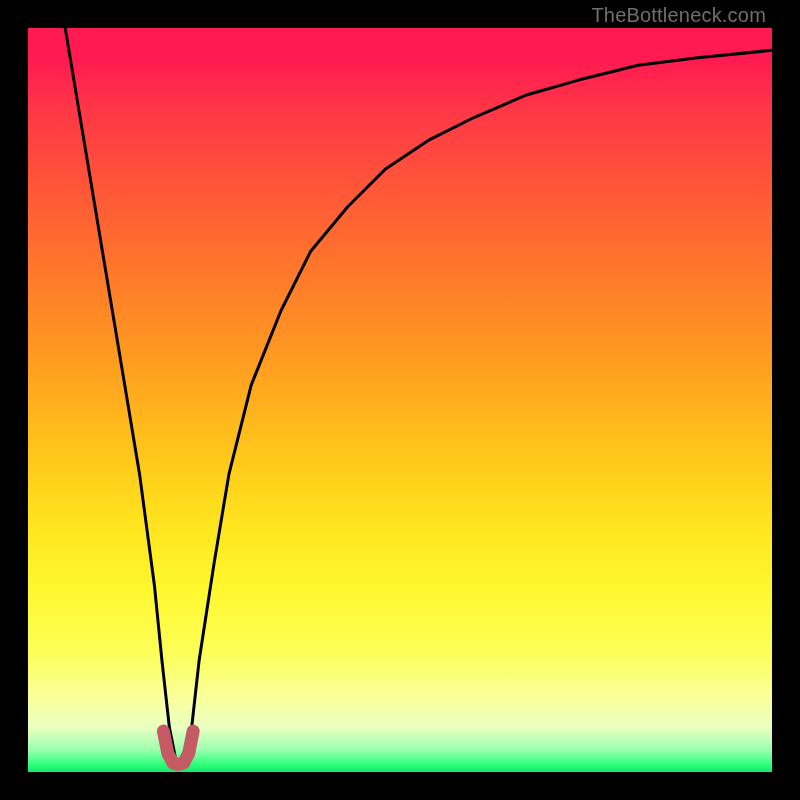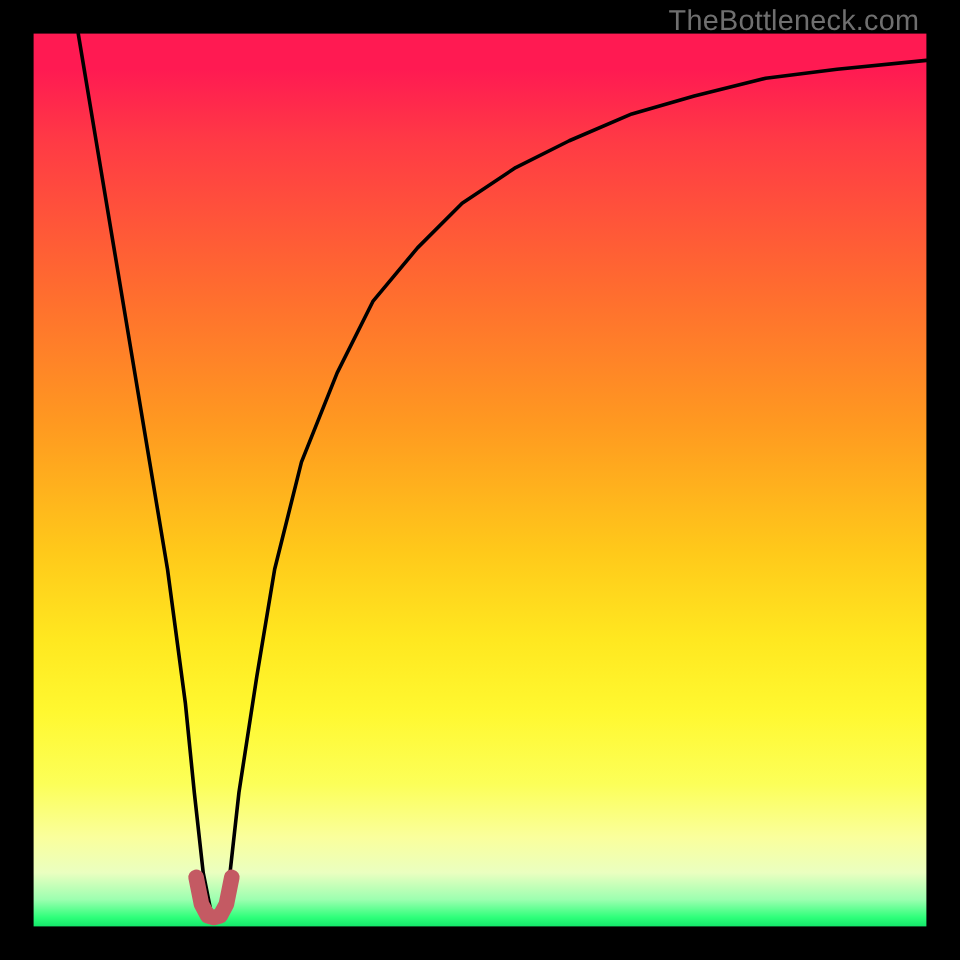--- a/index.html
+++ b/index.html
@@ -39,21 +39,21 @@
       #9cffb0 97%,
       #2eff7a 99%,
       #14e86a 100%
     );
   }
   .attribution {
     position: absolute;
     top: 4px;
     right: 34px;
     color: #6f6f6f;
-    font-size: 24px;
+    font-size: 20px;
     letter-spacing: 0.2px;
     user-select: none;
   }
   svg.curve {
     position: absolute;
     inset: 0;
     width: 744px;
     height: 744px;
     overflow: visible;
   }

